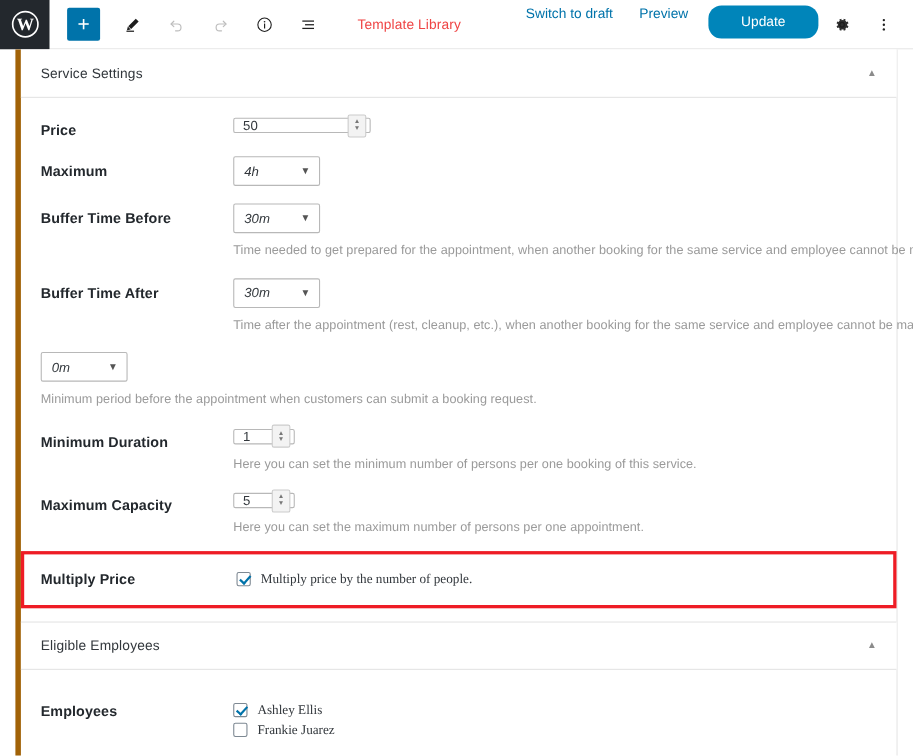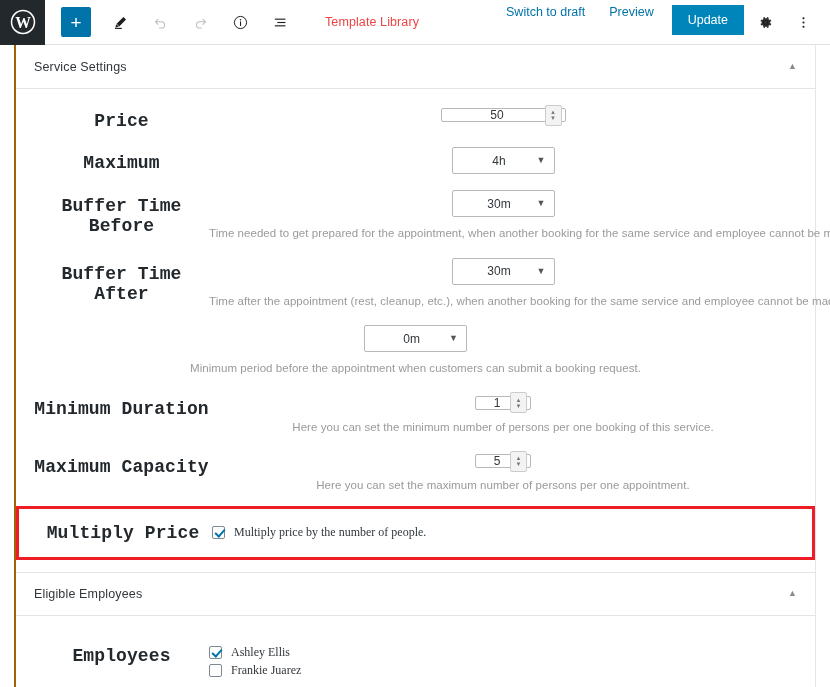--- a/index.html
+++ b/index.html
@@ -72,45 +72,44 @@
     text-decoration: none;
     padding: 0 12px;
     white-space: nowrap;
     cursor: pointer;
   }
   .tb-update {
     background: #0085ba;
     color: #fff;
     font-size: 12.5px;
     border: none;
-    border-radius: 0;
-    padding: 8px 16px;
+    border-radius: 12px;
+    padding: 8px 30px;
     margin-left: 6px;
     cursor: pointer;
     white-space: nowrap;
   }
   .tb-icon-btn {
     width: 34px; height: 34px;
     display: flex; align-items: center; justify-content: center;
     margin-left: 4px;
     background: transparent; border: none; cursor: pointer;
   }
 
   
   .content {
     position: relative;
     height: 642px;
     background: #fff;
     padding: 0 14px;
   }
   .panel {
-    border-left: 2px solid #a16207;
+    border-left: 5px solid #a16207;
     border-right: 1px solid #e6e6e6;
     height: 100%;
-    text-align: center;
   }
 
   .section-head {
     height: 44px;
     display: flex; align-items: center;
     padding: 0 18px;
     border-bottom: 1px solid #e4e4e4;
     background: #fff;
   }
   .section-title {
@@ -129,26 +128,25 @@
   .fields { padding: 0 18px; }
 
   .row {
     display: flex;
     align-items: flex-start;
     padding-top: 16px;
   }
   .lbl {
     width: 175px;
     flex: 0 0 175px;
-    font-size: 18px;
+    font-size: 13px;
     font-weight: bold;
     color: #23282d;
     letter-spacing: .1px;
     padding-top: 6px;
-    font-family: Liberation Mono, monospace;
   }
   .ctl { flex: 1; min-width: 0; }
 
   
   .num-input {
     position: relative;
     display: inline-flex;
     align-items: center;
     height: 14px;
     background: #fff;
@@ -178,25 +176,26 @@
   }
   .spinner .sp {
     font-size: 6px; line-height: 6px; color: #777;
   }
 
   .select-box {
     position: relative;
     display: inline-flex;
     align-items: center;
     height: 27px;
-    width: 103px;
+    width: 79px;
     background: #fff;
     border: 1px solid #b8b8b8;
     border-radius: 2px;
     cursor: pointer;
+    font-style: italic;
   }
   .select-box .val {
     font-size: 12px;
     color: #32373c;
     padding-left: 9px;
     flex: 1;
     white-space: nowrap;
   }
   .chev {
     margin-right: 8px;

